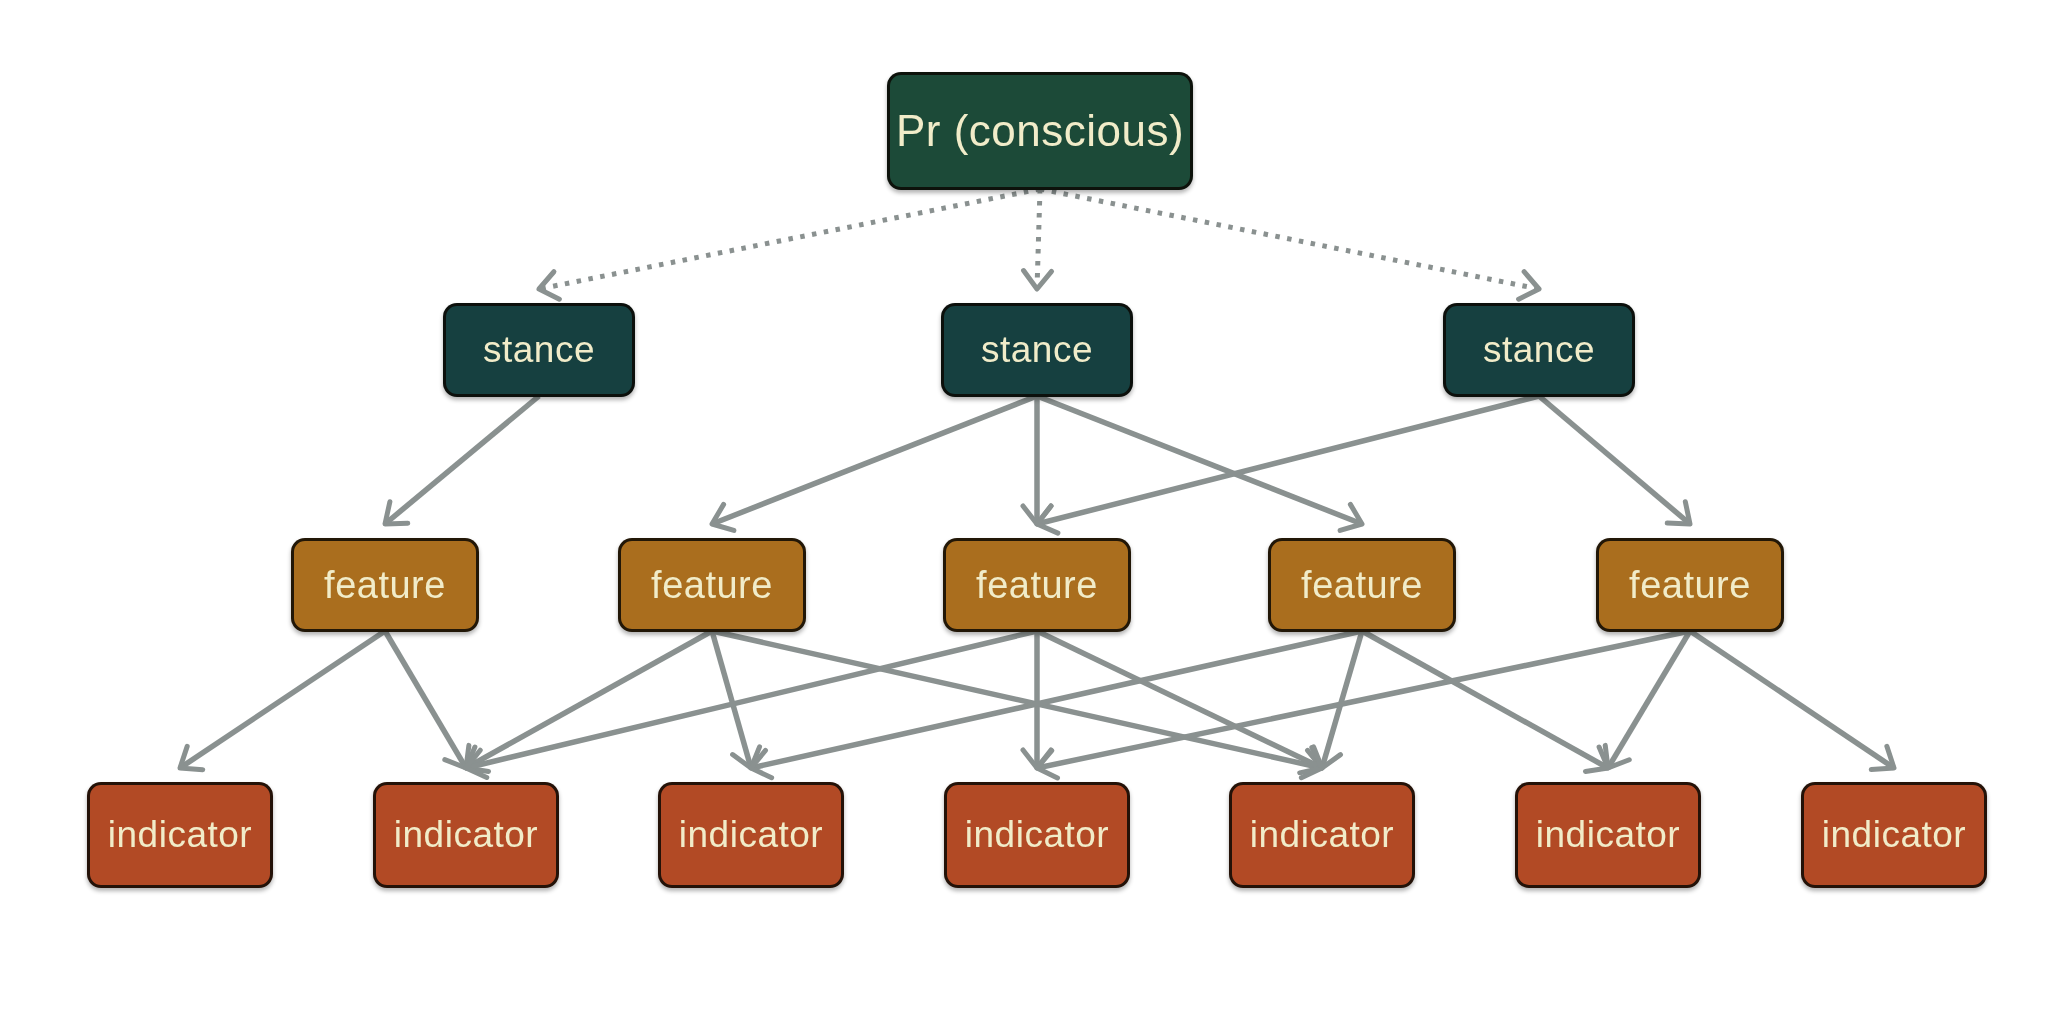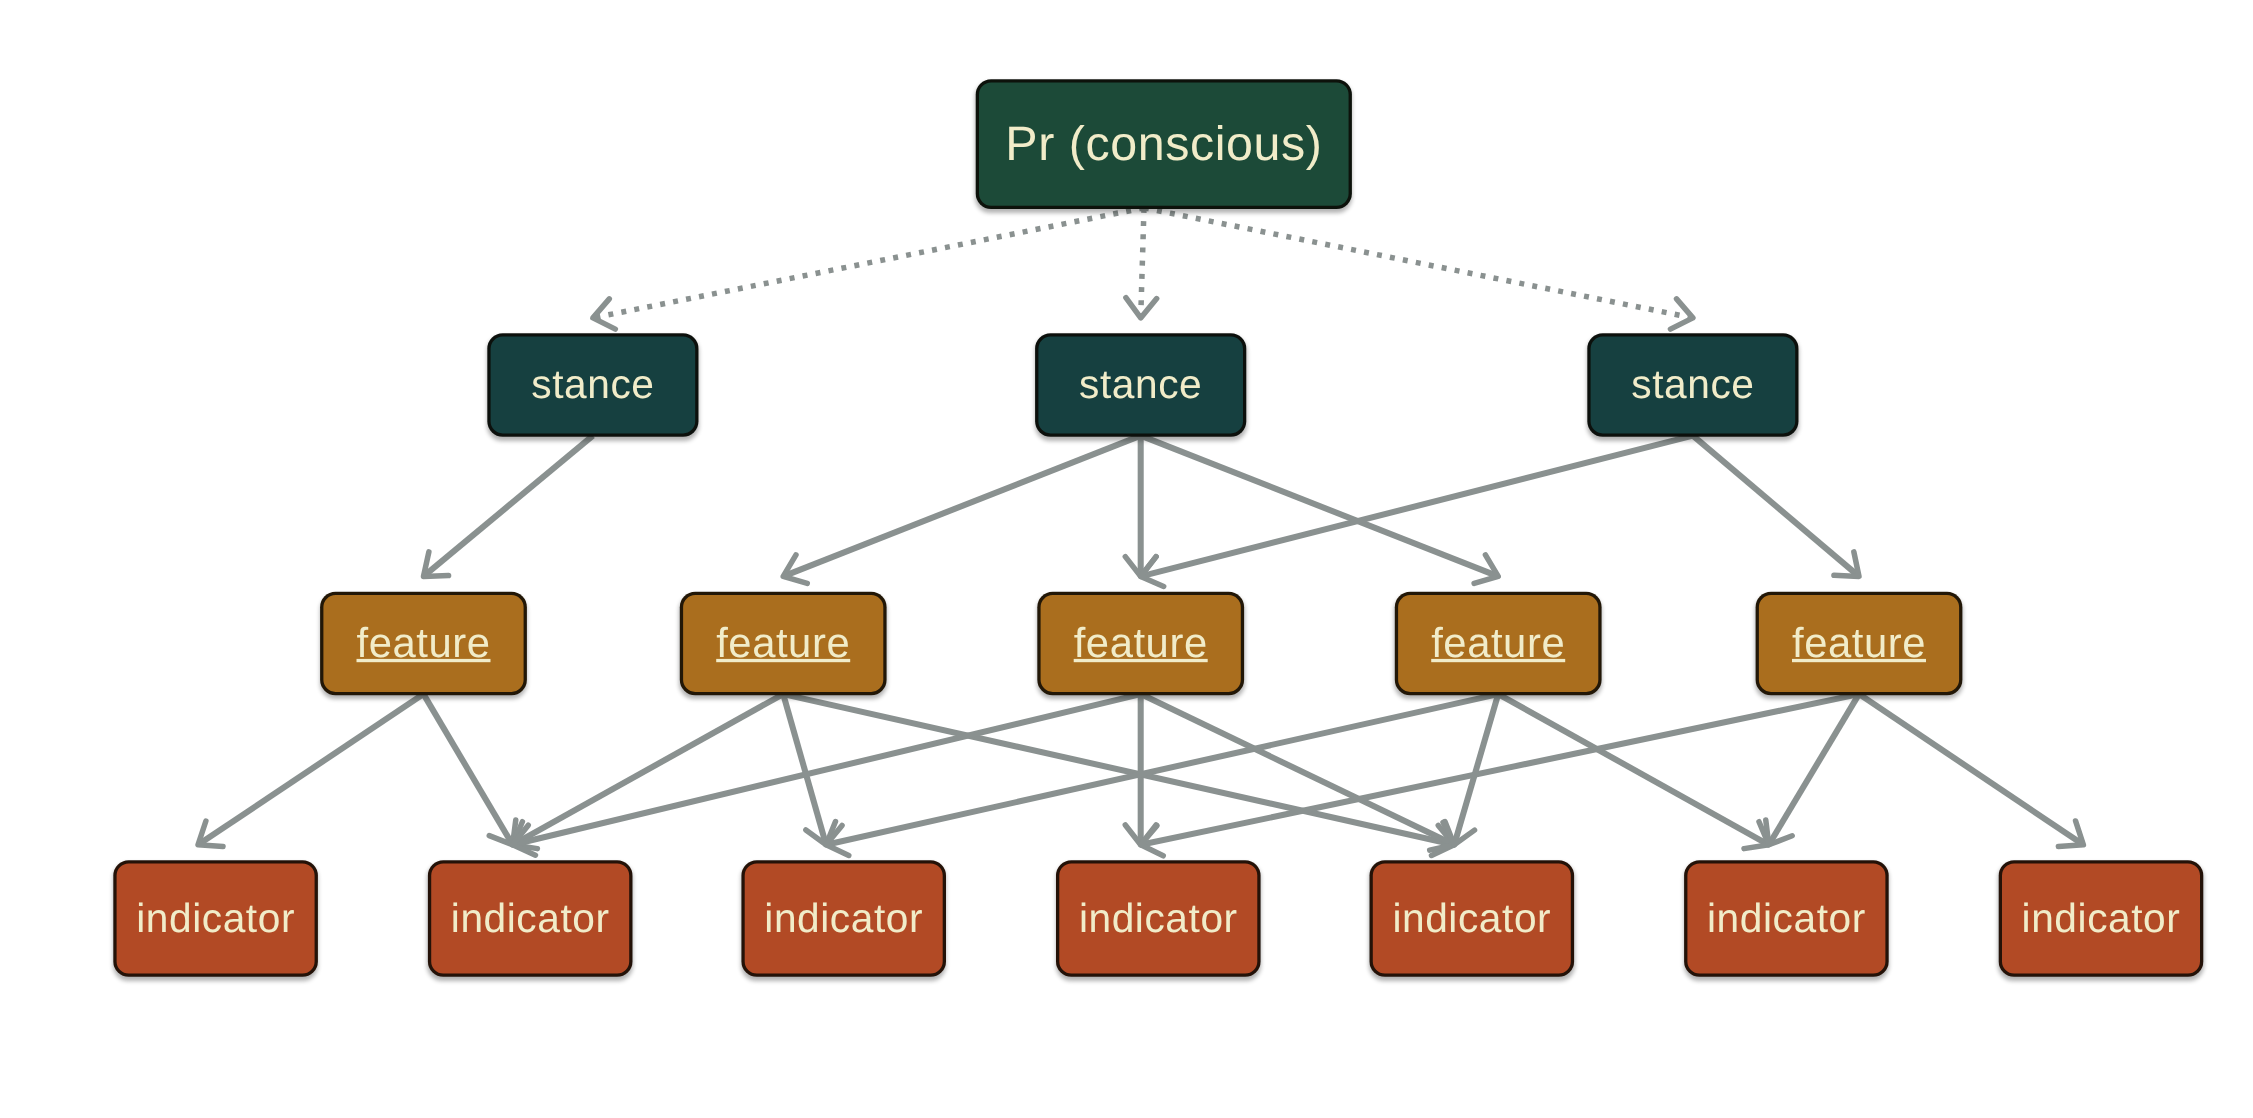--- a/index.html
+++ b/index.html
@@ -32,22 +32,22 @@
     border: 3px solid rgba(10, 8, 4, 0.85);
     border-radius: 14px;
     box-shadow: 0 3px 4px rgba(0, 0, 0, 0.30);
     color: #F1ECC9;
     white-space: nowrap;
     letter-spacing: 0.5px;
     user-select: none;
   }
   .node--root      { font-size: 44px; }
   .node--stance    { font-size: 37px; }
-  .node--feature   { font-size: 38px; text-decoration: underline; }
-  .node--indicator { font-size: 37px; margin-left: 16px; }
+  .node--feature   { font-size: 38px; }
+  .node--indicator { font-size: 37px; }
 </style>
 </head>
 <body>
 
 <div id="canvas">
   <svg id="edges" viewBox="0 0 2048 1016" xmlns="http://www.w3.org/2000/svg">
       <defs>
         <marker id="chevron" markerUnits="userSpaceOnUse" markerWidth="26" markerHeight="40" refX="22" refY="20" orient="auto">
           <path d="M4,6 L22,20 L4,34" fill="none" stroke="#8A9190" stroke-width="5" stroke-linecap="round" stroke-linejoin="round"></path>
         </marker>
@@ -70,21 +70,21 @@
       <line x1="1037" y1="631" x2="1037" y2="768" stroke="#8A9190" stroke-width="5.5" marker-end="url(#chevron)"></line>
       <line x1="1037" y1="631" x2="1322" y2="768" stroke="#8A9190" stroke-width="5.5" marker-end="url(#chevron)"></line>
       <line x1="1362" y1="631" x2="751" y2="768" stroke="#8A9190" stroke-width="5.5" marker-end="url(#chevron)"></line>
       <line x1="1362" y1="631" x2="1322" y2="768" stroke="#8A9190" stroke-width="5.5" marker-end="url(#chevron)"></line>
       <line x1="1362" y1="631" x2="1608" y2="768" stroke="#8A9190" stroke-width="5.5" marker-end="url(#chevron)"></line>
       <line x1="1690" y1="631" x2="1037" y2="768" stroke="#8A9190" stroke-width="5.5" marker-end="url(#chevron)"></line>
       <line x1="1690" y1="631" x2="1608" y2="768" stroke="#8A9190" stroke-width="5.5" marker-end="url(#chevron)"></line>
       <line x1="1690" y1="631" x2="1894" y2="768" stroke="#8A9190" stroke-width="5.5" marker-end="url(#chevron)"></line>
     </svg>
 
-<div class="node node--root" style="left: 887px; top: 72px; width: 342px; height: 118px; background: rgb(28, 74, 56);">Pr (conscious)</div>
+<div class="node node--root" style="left: 887px; top: 72px; width: 306px; height: 118px; background: rgb(28, 74, 56);">Pr (conscious)</div>
     <div class="node node--stance" style="left: 443px; top: 303px; width: 192px; height: 94px; background: rgb(22, 64, 64);">stance</div>
     <div class="node node--stance" style="left: 941px; top: 303px; width: 192px; height: 94px; background: rgb(22, 64, 64);">stance</div>
     <div class="node node--stance" style="left: 1443px; top: 303px; width: 192px; height: 94px; background: rgb(22, 64, 64);">stance</div>
     <div class="node node--feature" style="left: 291px; top: 538px; width: 188px; height: 94px; background: rgb(170, 110, 30);">feature</div>
     <div class="node node--feature" style="left: 618px; top: 538px; width: 188px; height: 94px; background: rgb(170, 110, 30);">feature</div>
     <div class="node node--feature" style="left: 943px; top: 538px; width: 188px; height: 94px; background: rgb(170, 110, 30);">feature</div>
     <div class="node node--feature" style="left: 1268px; top: 538px; width: 188px; height: 94px; background: rgb(170, 110, 30);">feature</div>
     <div class="node node--feature" style="left: 1596px; top: 538px; width: 188px; height: 94px; background: rgb(170, 110, 30);">feature</div>
     <div class="node node--indicator" style="left: 87px; top: 782px; width: 186px; height: 106px; background: rgb(178, 74, 37);">indicator</div>
     <div class="node node--indicator" style="left: 373px; top: 782px; width: 186px; height: 106px; background: rgb(178, 74, 37);">indicator</div>

